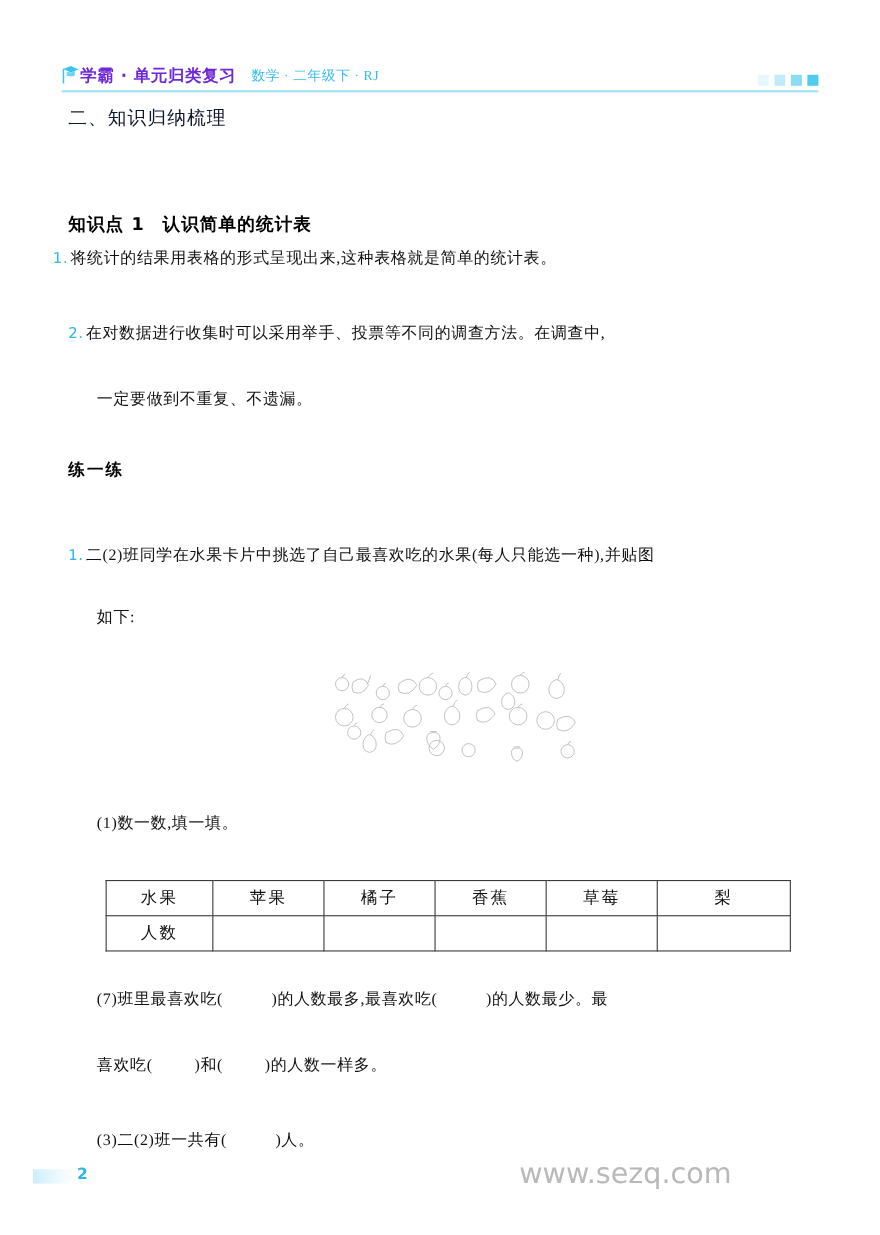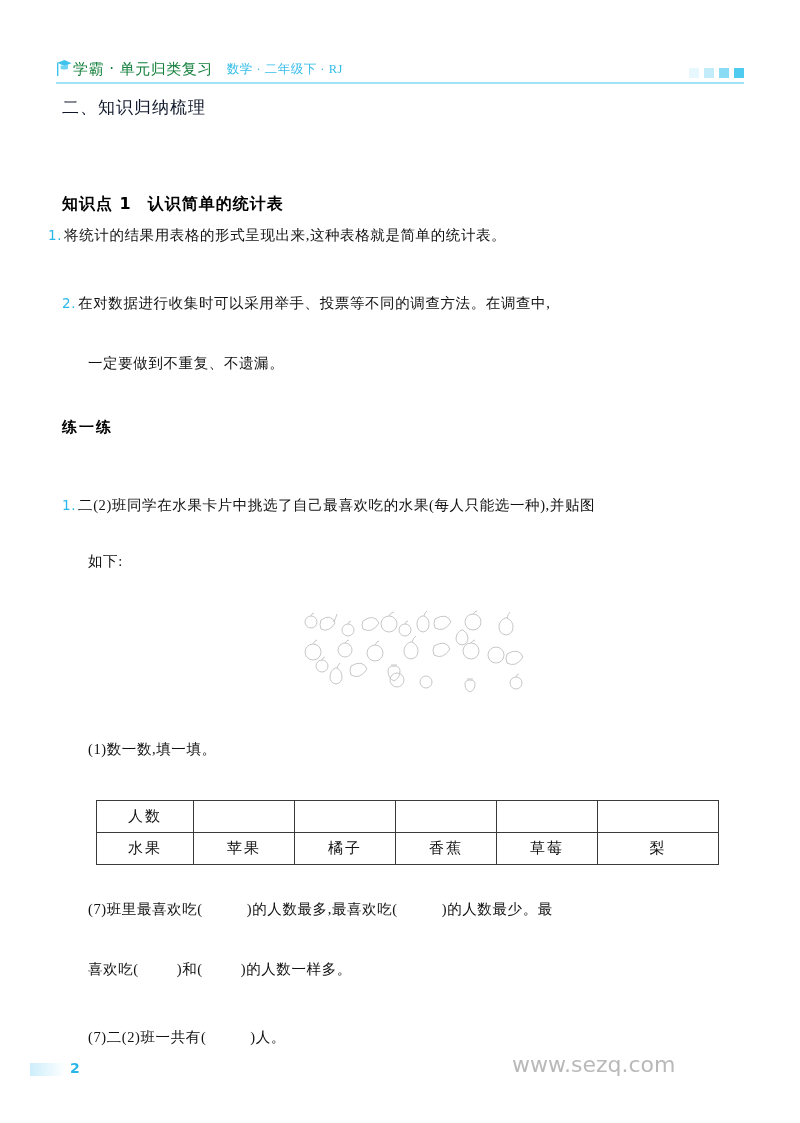--- a/index.html
+++ b/index.html
@@ -33,22 +33,22 @@
     width: 16px;
     height: 18px;
     margin-right: 1px;
     position: relative;
     top: -1px;
     flex: 0 0 auto;
   }
   .header-title {
     font-family: "DejaVu Sans", "Liberation Sans", sans-serif;
     font-size: 15px;
-    font-weight: normal;
-    color: #15803d;
+    font-weight: bold;
+    color: #6d28d9;
     letter-spacing: 0.5px;
     line-height: 17px;
     white-space: nowrap;
   }
   .header-sub {
     font-family: "Liberation Serif", "DejaVu Serif", serif;
     font-size: 12.5px;
     color: #35bdea;
     margin-left: 14px;
     line-height: 17px;
@@ -189,24 +189,24 @@
     position: absolute;
     left: 70px;
     top: 1060px;
     font-family: "DejaVu Sans", "Liberation Sans", sans-serif;
     font-size: 14px;
     font-weight: bold;
     color: #29b6e8;
   }
   .watermark {
     position: absolute;
-    left: 512px;
+    left: 472px;
     top: 1052px;
     font-family: "DejaVu Sans", "Liberation Sans", sans-serif;
-    font-size: 22px;
+    font-size: 26px;
     color: #b9b9b9;
     letter-spacing: 0px;
     white-space: nowrap;
   }
 </style>
 </head>
 <body>
 
 <div class="page-header">
   <div class="header-row">
@@ -358,44 +358,44 @@
       </g>
     </g>
   </svg>
 </div>
 
 <div class="body-text q1-1">(1)数一数,填一填。</div>
 
 <table class="stat-table">
   <tbody>
     <tr>
+      <td class="col-label">水果</td>
+      <td class="col-fruit">苹果</td>
+      <td class="col-fruit">橘子</td>
+      <td class="col-fruit">香蕉</td>
+      <td class="col-fruit">草莓</td>
+      <td class="col-last">梨</td>
+    </tr>
+    <tr>
       <td class="col-label">人数</td>
       <td class="col-fruit"></td>
       <td class="col-fruit"></td>
       <td class="col-fruit"></td>
       <td class="col-fruit"></td>
       <td class="col-last"></td>
     </tr>
-    <tr>
-      <td class="col-label">水果</td>
-      <td class="col-fruit">苹果</td>
-      <td class="col-fruit">橘子</td>
-      <td class="col-fruit">香蕉</td>
-      <td class="col-fruit">草莓</td>
-      <td class="col-last">梨</td>
-    </tr>
   </tbody>
 </table>
 
 <div class="body-text q1-2a">
   <span>(7)班里最喜欢吃(</span><span class="blank"></span><span>)的人数最多,最喜欢吃(</span><span class="blank"></span><span>)的人数最少。最</span>
 </div>
 <div class="body-text q1-2b">
   <span>喜欢吃(</span><span class="blank-sm"></span><span>)和(</span><span class="blank-sm"></span><span>)的人数一样多。</span>
 </div>
 
 <div class="body-text q1-3">
-  <span>(7)二(2)班一共有(</span><span class="blank"></span><span>)人。</span>
+  <span>(3)二(2)班一共有(</span><span class="blank"></span><span>)人。</span>
 </div>
 
 <div class="footer-bar"></div>
 <div class="page-number">2</div>
 <div class="watermark">www.sezq.com</div>
 
 </body></html>

